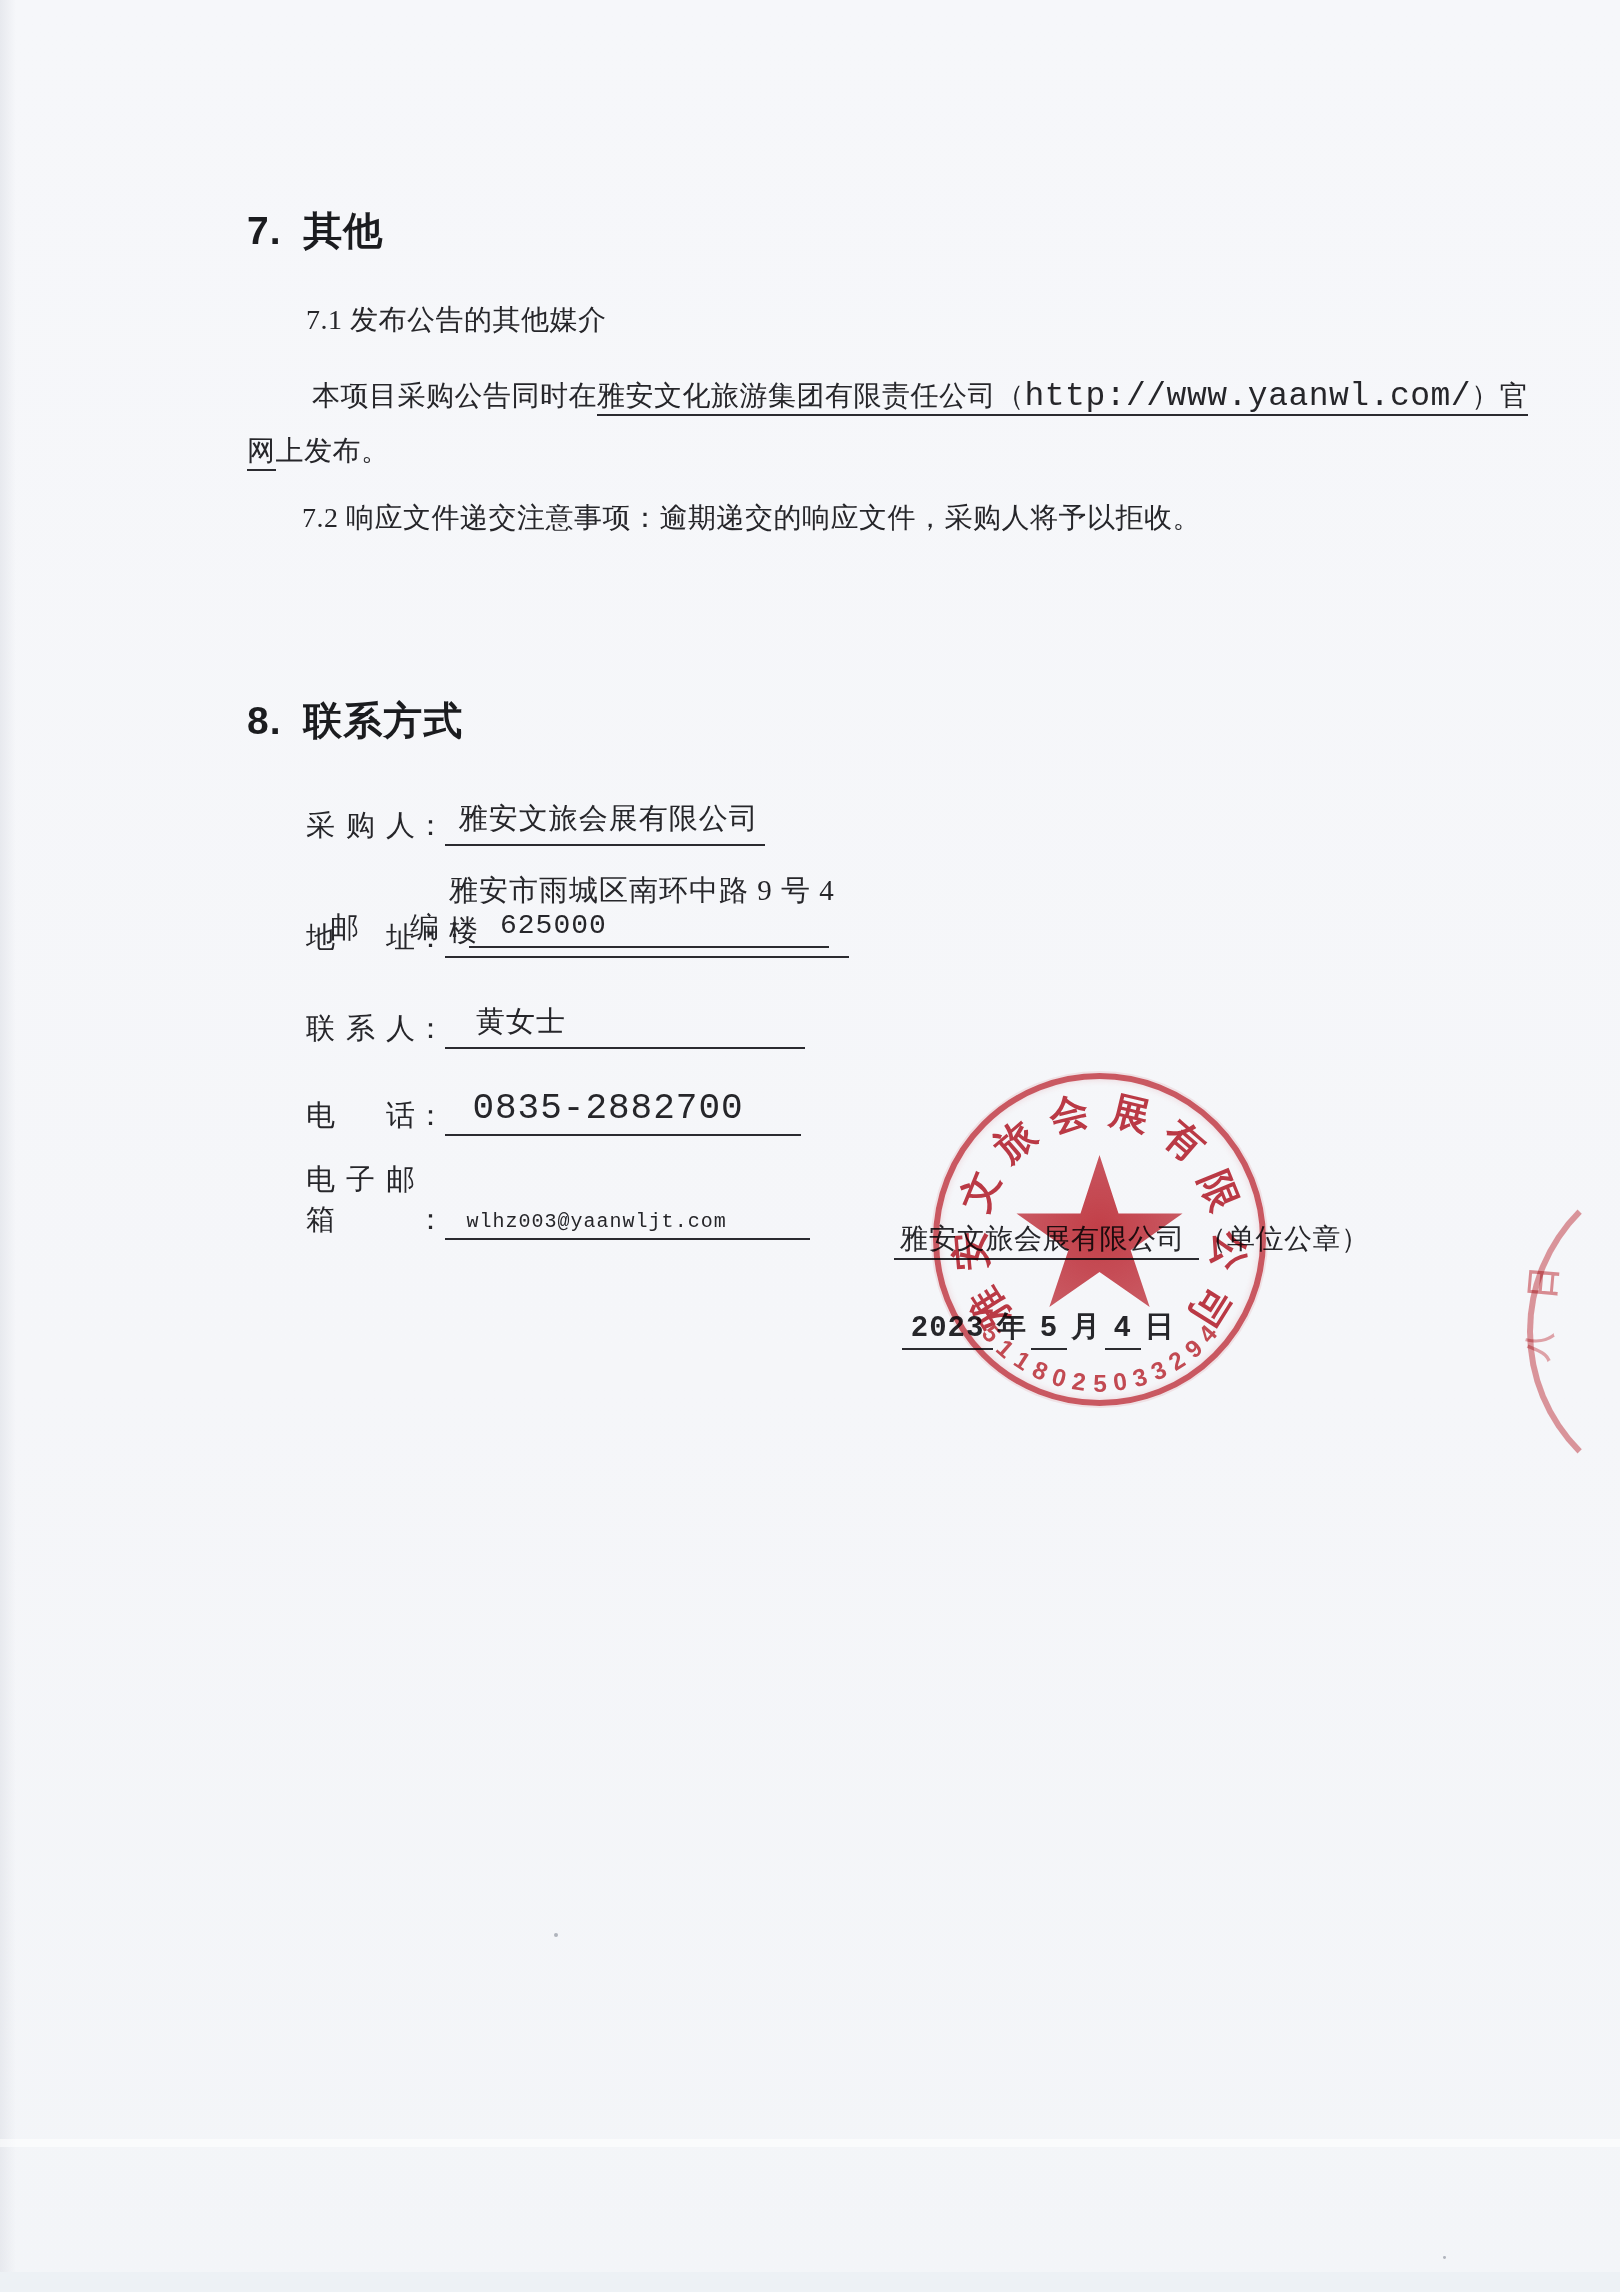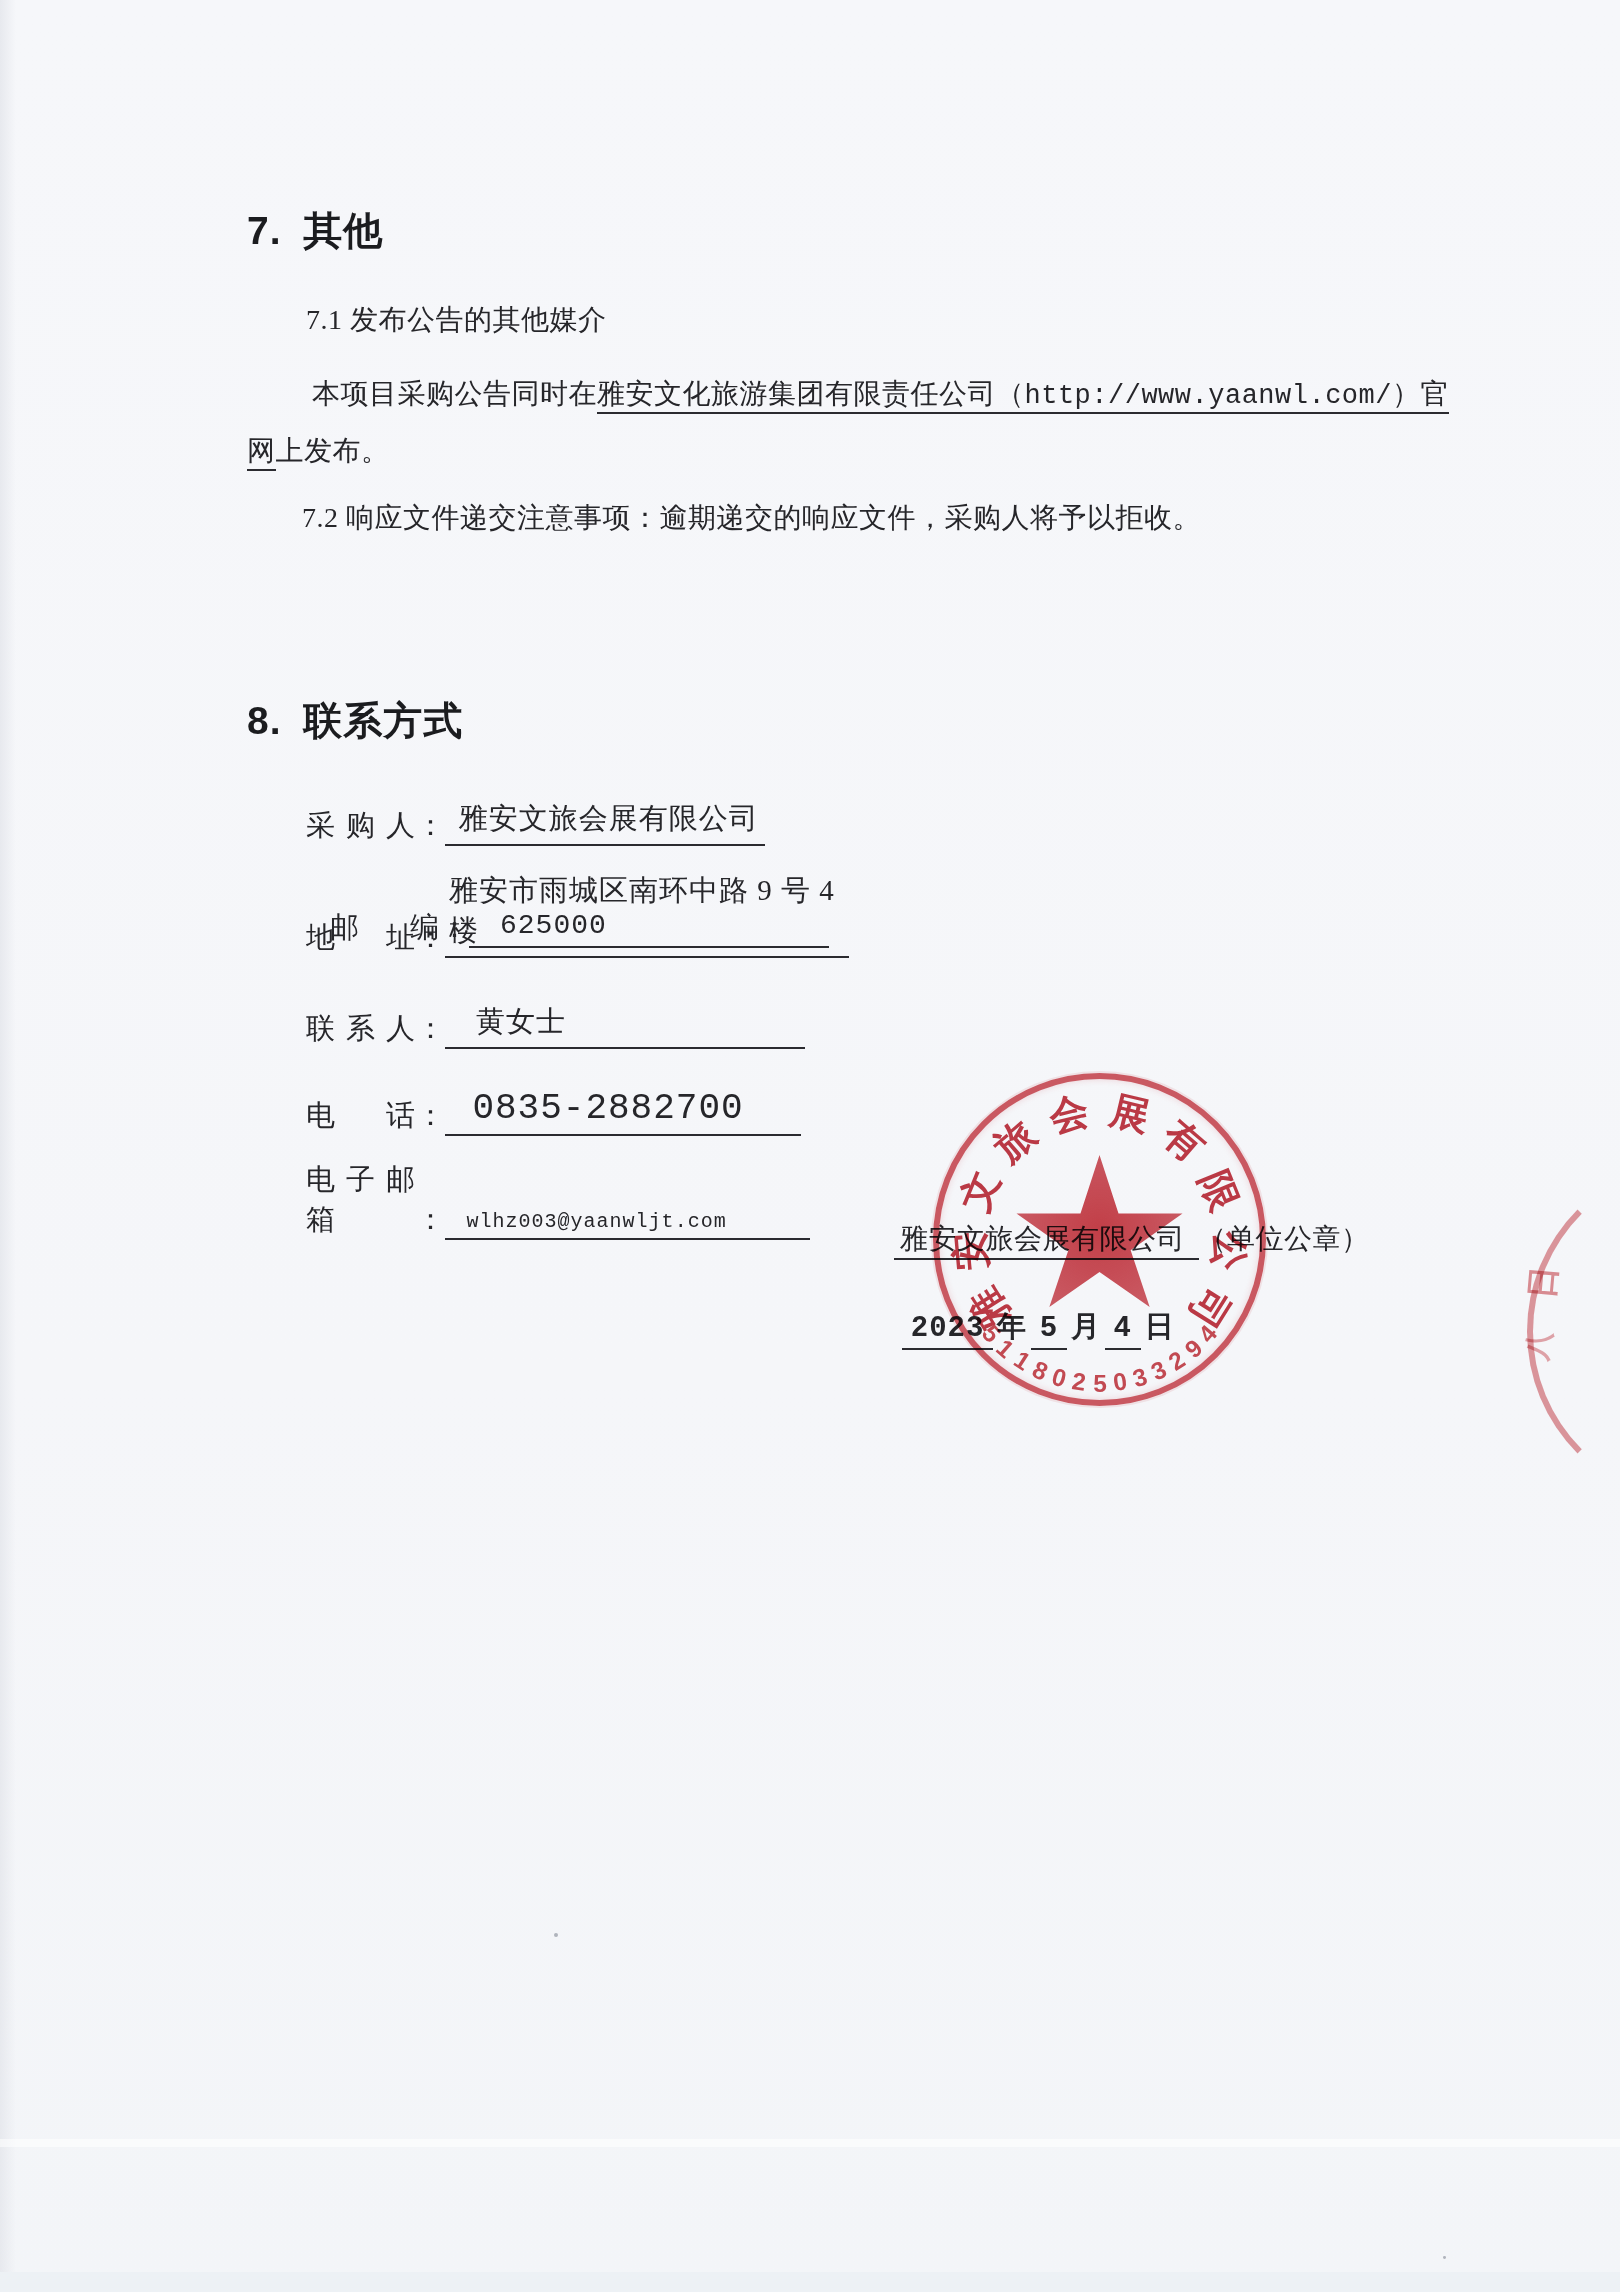--- a/index.html
+++ b/index.html
@@ -74,21 +74,21 @@
   <div class="speck" style="left:554px;top:1933px;width:3.9px;height:3.9px;"></div>
   <div class="speck" style="left:1443px;top:2256px;width:2.9px;height:2.9px;"></div>
 
   <div class="abs hd" style="left:247px;top:207px;">
     <span class="num">7.</span><span>其他</span>
   </div>
 
   <div class="abs body-text" style="left:306px;top:302px;">7.1 发布公告的其他媒介</div>
 
   <div class="abs body-text" style="left:312px;top:376px;">
-    <span>本项目采购公告同时在</span><span class="u"><span>雅安文化旅游集团有限责任公司（</span><span class="mono" style="font-size:27px;">http://www.yaanwl.com/</span><span>）官</span></span>
+    <span>本项目采购公告同时在</span><span class="u"><span>雅安文化旅游集团有限责任公司（</span><span class="mono" style="font-size:33px;">http://www.yaanwl.com/</span><span>）官</span></span>
   </div>
 
   <div class="abs body-text" style="left:247px;top:433px;">
     <span class="u">网</span><span>上发布。</span>
   </div>
 
   <div class="abs body-text" style="left:302px;top:500px;">7.2 响应文件递交注意事项：逾期递交的响应文件，采购人将予以拒收。</div>
 
   <div class="abs hd" style="left:247px;top:697px;">
     <span class="num">8.</span><span>联系方式</span>

